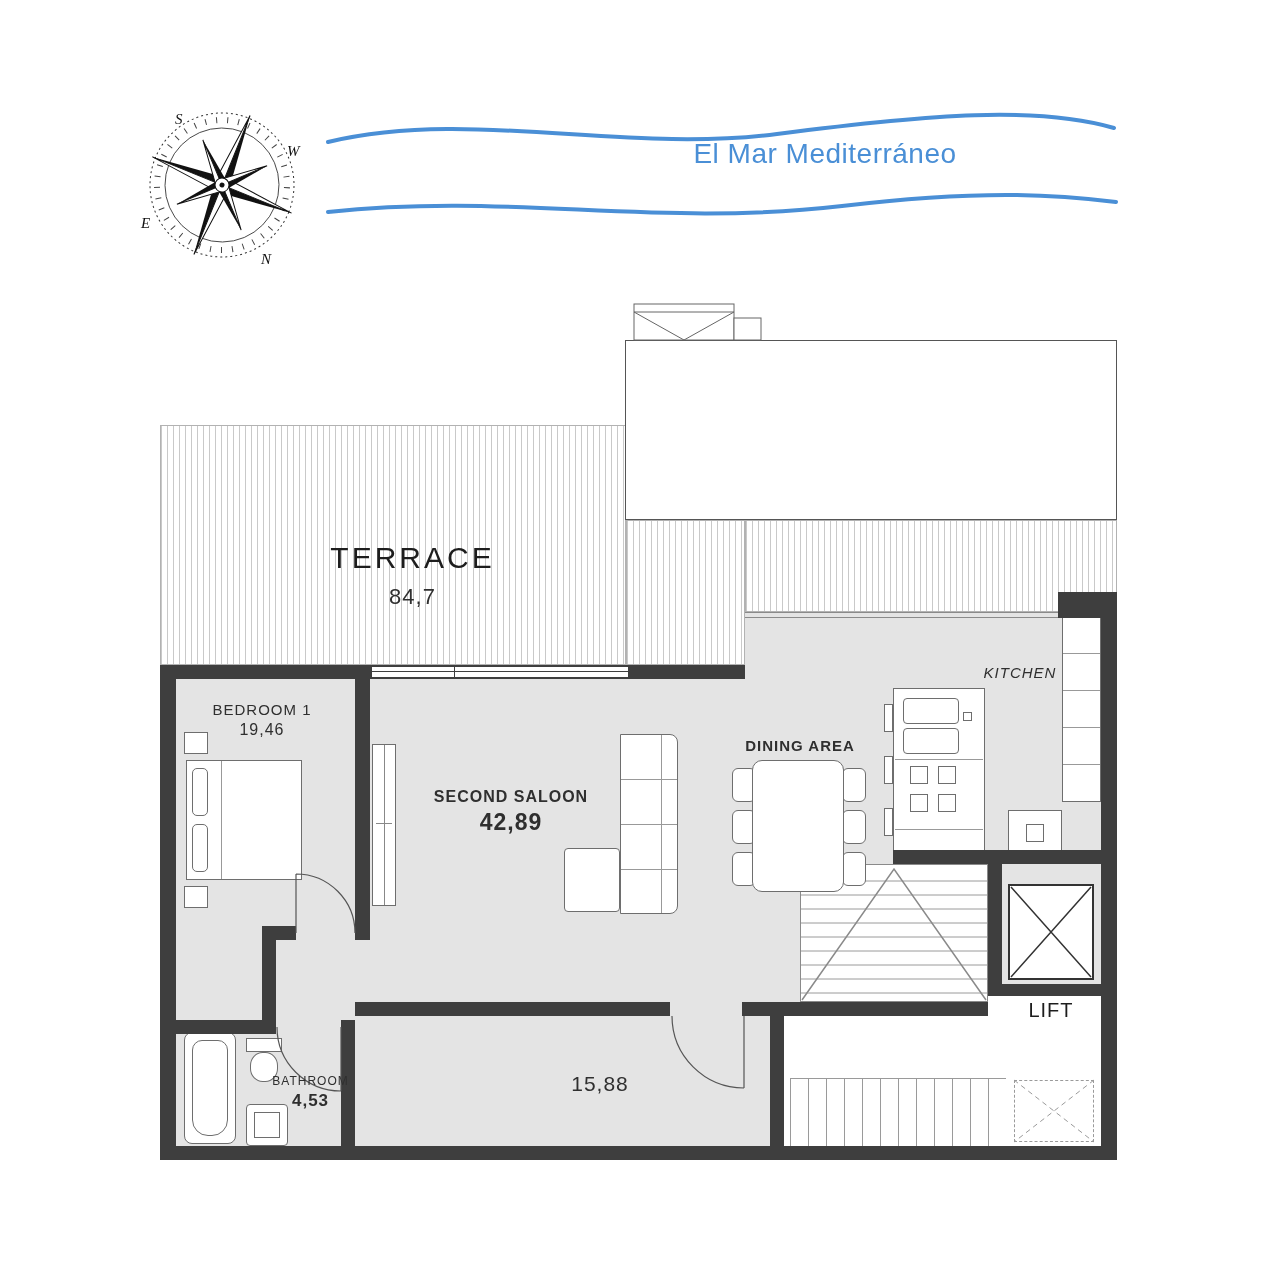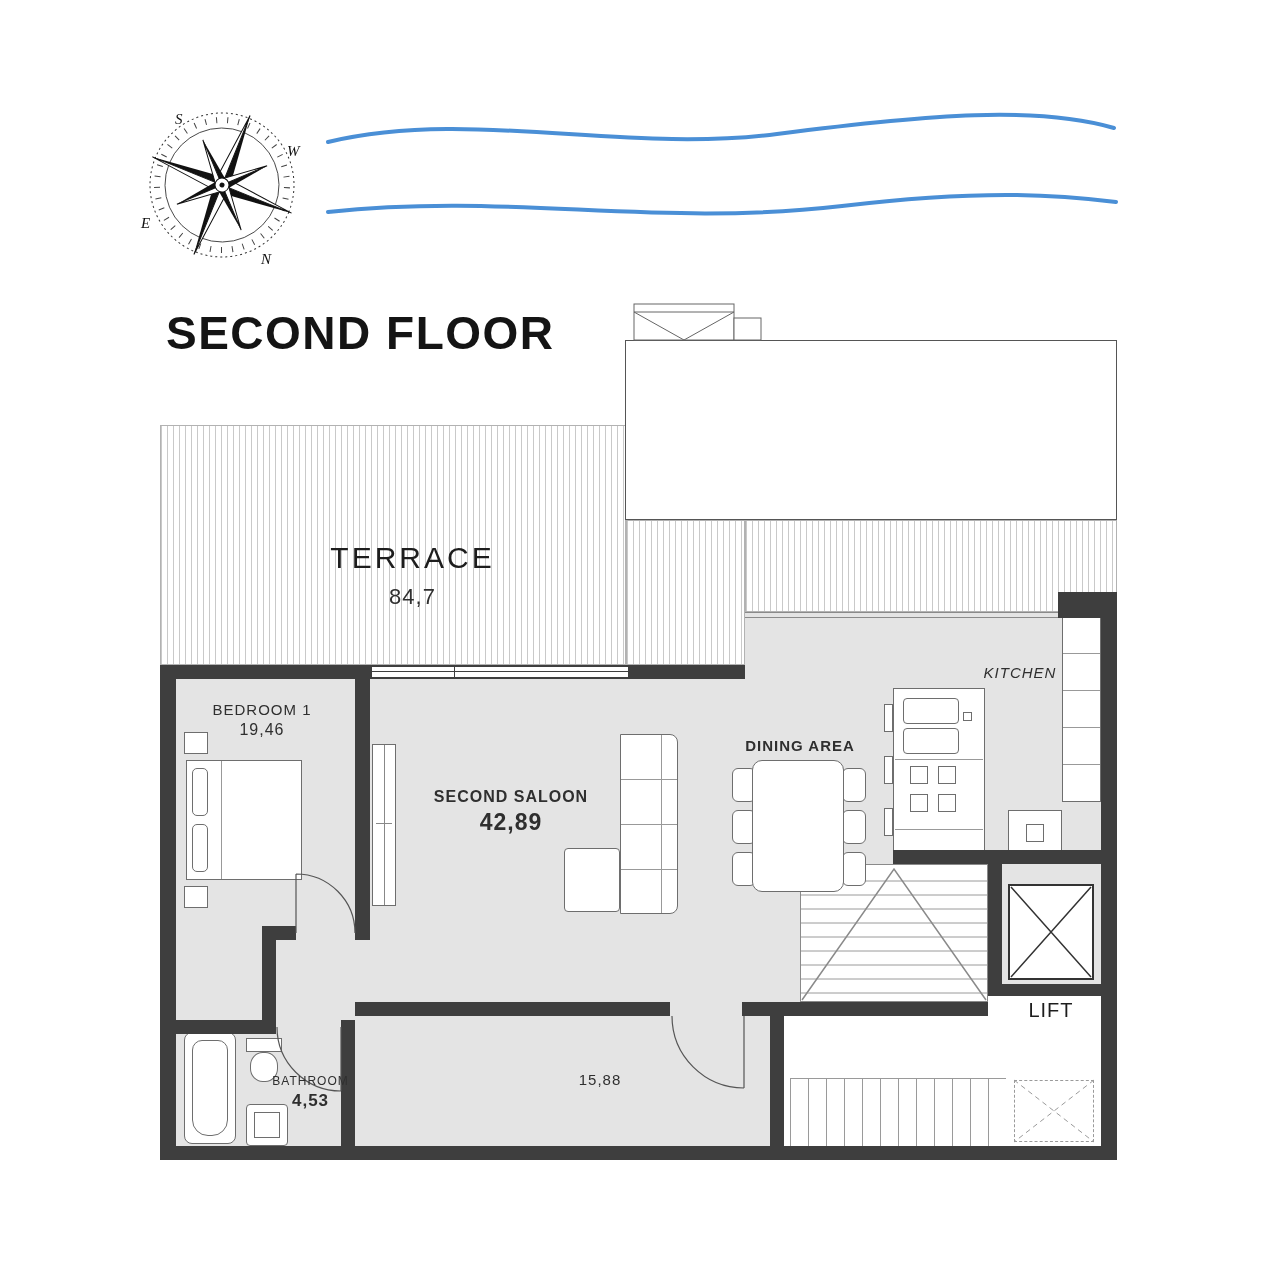--- a/index.html
+++ b/index.html
@@ -72,22 +72,22 @@
     <text x="38" y="24" font-family="Liberation Serif,serif" font-style="italic" font-size="15" fill="#111">S</text>
     <text x="150" y="56" font-family="Liberation Serif,serif" font-style="italic" font-size="15" fill="#111">W</text>
     <text x="124" y="164" font-family="Liberation Serif,serif" font-style="italic" font-size="15" fill="#111">N</text>
     <text x="4" y="128" font-family="Liberation Serif,serif" font-style="italic" font-size="15" fill="#111">E</text>
   </svg>
 
   <svg class="abs" style="left:322px;top:98px;" width="800" height="130" viewBox="0 0 800 130">
     <path d="M6,44 C150,10 300,56 455,36 C610,16 715,8 792,30" fill="none" style="stroke:var(--wave);" stroke-width="4" stroke-linecap="round"></path>
     <path d="M6,114 C190,94 330,130 520,108 C670,90 745,98 794,104" fill="none" style="stroke:var(--wave);" stroke-width="4" stroke-linecap="round"></path>
   </svg>
-
-  <div class="big-title" style="left:166px;top:306px;">SECOND FLOOR</div>
+  <div class="sea" style="left:640px;top:138px;width:370px;text-align:center;">El Mar Mediterráneo</div>
+
 
   <div class="hatch" style="left:160px;top:425px;width:466px;height:240px;"></div>
   <div class="hatch" style="left:626px;top:520px;width:119px;height:145px;"></div>
   <div class="hatch" style="left:745px;top:520px;width:372px;height:92px;"></div>
 
   <div class="abs" style="left:625px;top:340px;width:492px;height:180px;background:#fff;border:1px solid #555;"></div>
   <svg class="abs" style="left:633px;top:298px;" width="132" height="44" viewBox="0 0 132 44">
     <rect x="1" y="6" width="100" height="36" fill="#fff" stroke="#666" stroke-width="1"></rect>
     <path d="M1,14 L101,14 M1,14 L51,42 L101,14" fill="none" stroke="#666" stroke-width="1"></path>
     <rect x="101" y="20" width="27" height="22" fill="#fff" stroke="#666" stroke-width="1"></rect>
@@ -228,19 +228,19 @@
     <span class="rname" style="font-weight:bold;">DINING AREA</span>
   </div>
   <div class="label" style="left:960px;top:663px;width:120px;font-style:italic;">
     <span class="rname">KITCHEN</span>
   </div>
   <div class="label" style="left:258px;top:1074px;width:105px;">
     <span style="font-size:12px;letter-spacing:1px;">BATHROOM</span>
     <span style="font-size:17px;font-weight:bold;">4,53</span>
   </div>
   <div class="label" style="left:555px;top:1070px;width:90px;">
-    <span style="font-size:15px;">15,88</span>
+    <span style="font-size:21px;">15,88</span>
   </div>
   <div class="label" style="left:992px;top:997px;width:118px;">
     <span style="font-size:20px;letter-spacing:1px;color:#1d1d1d;">LIFT</span>
   </div>
 
 </div>
 
 </body></html>

